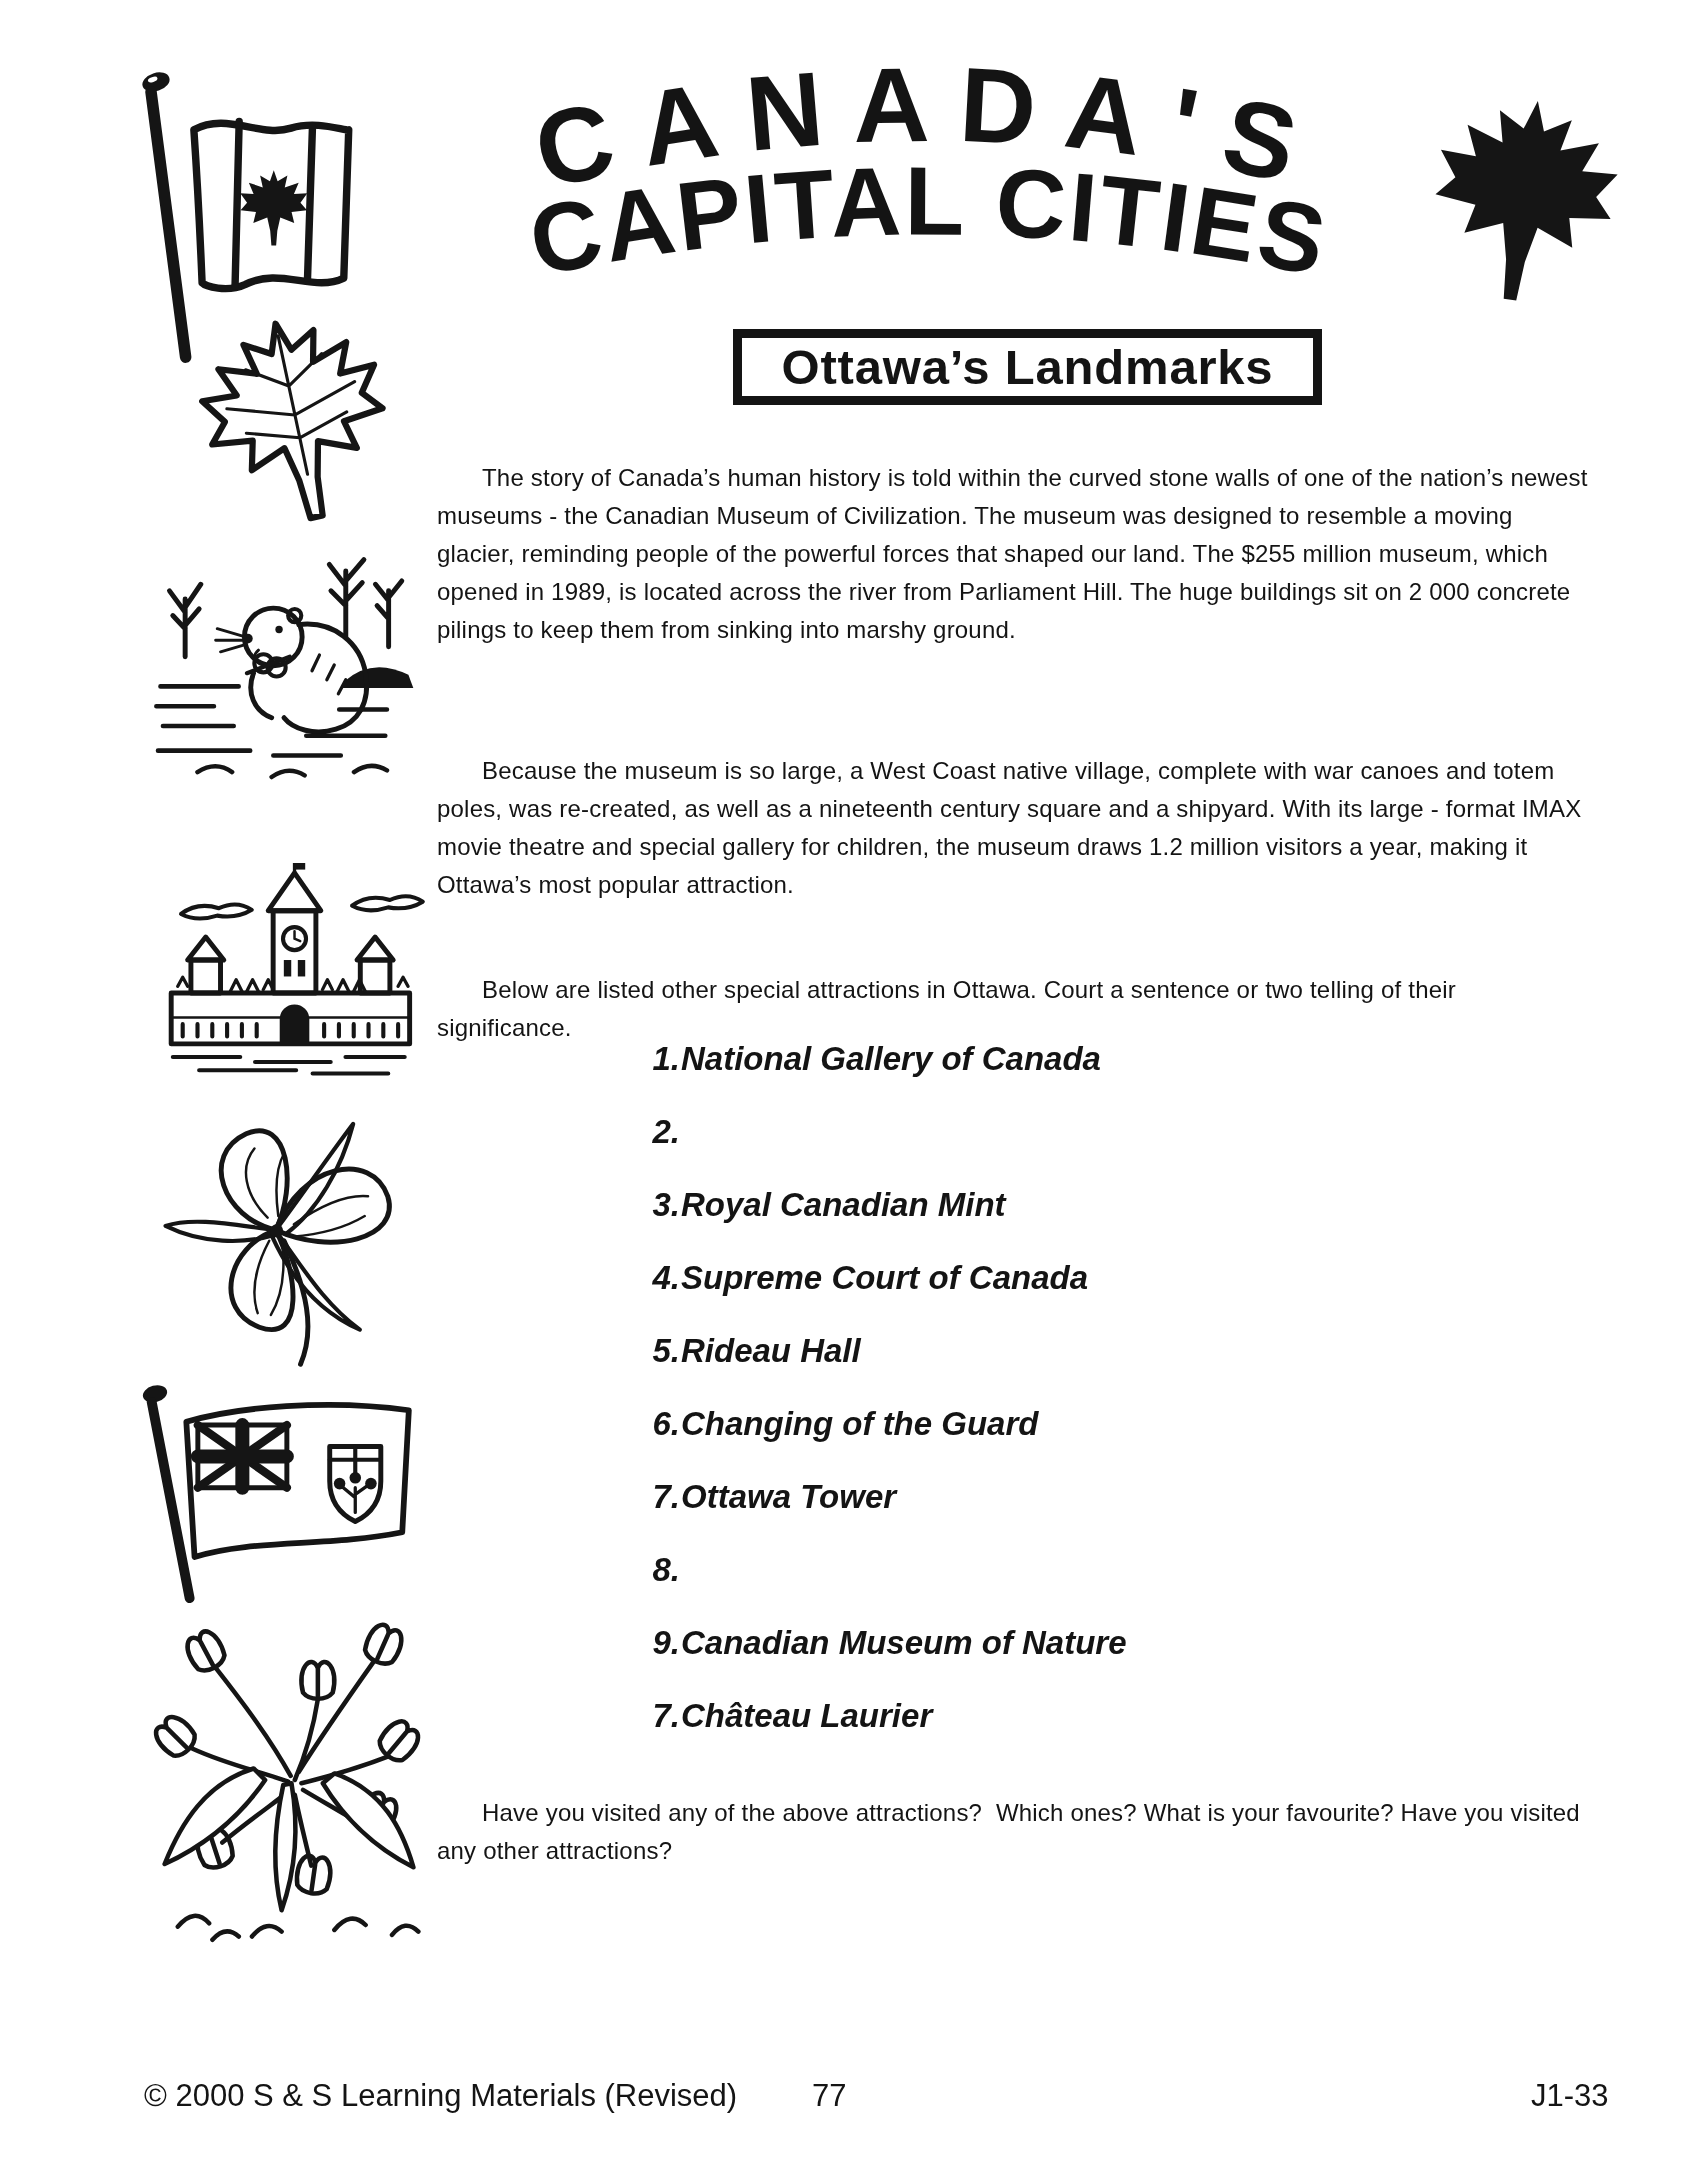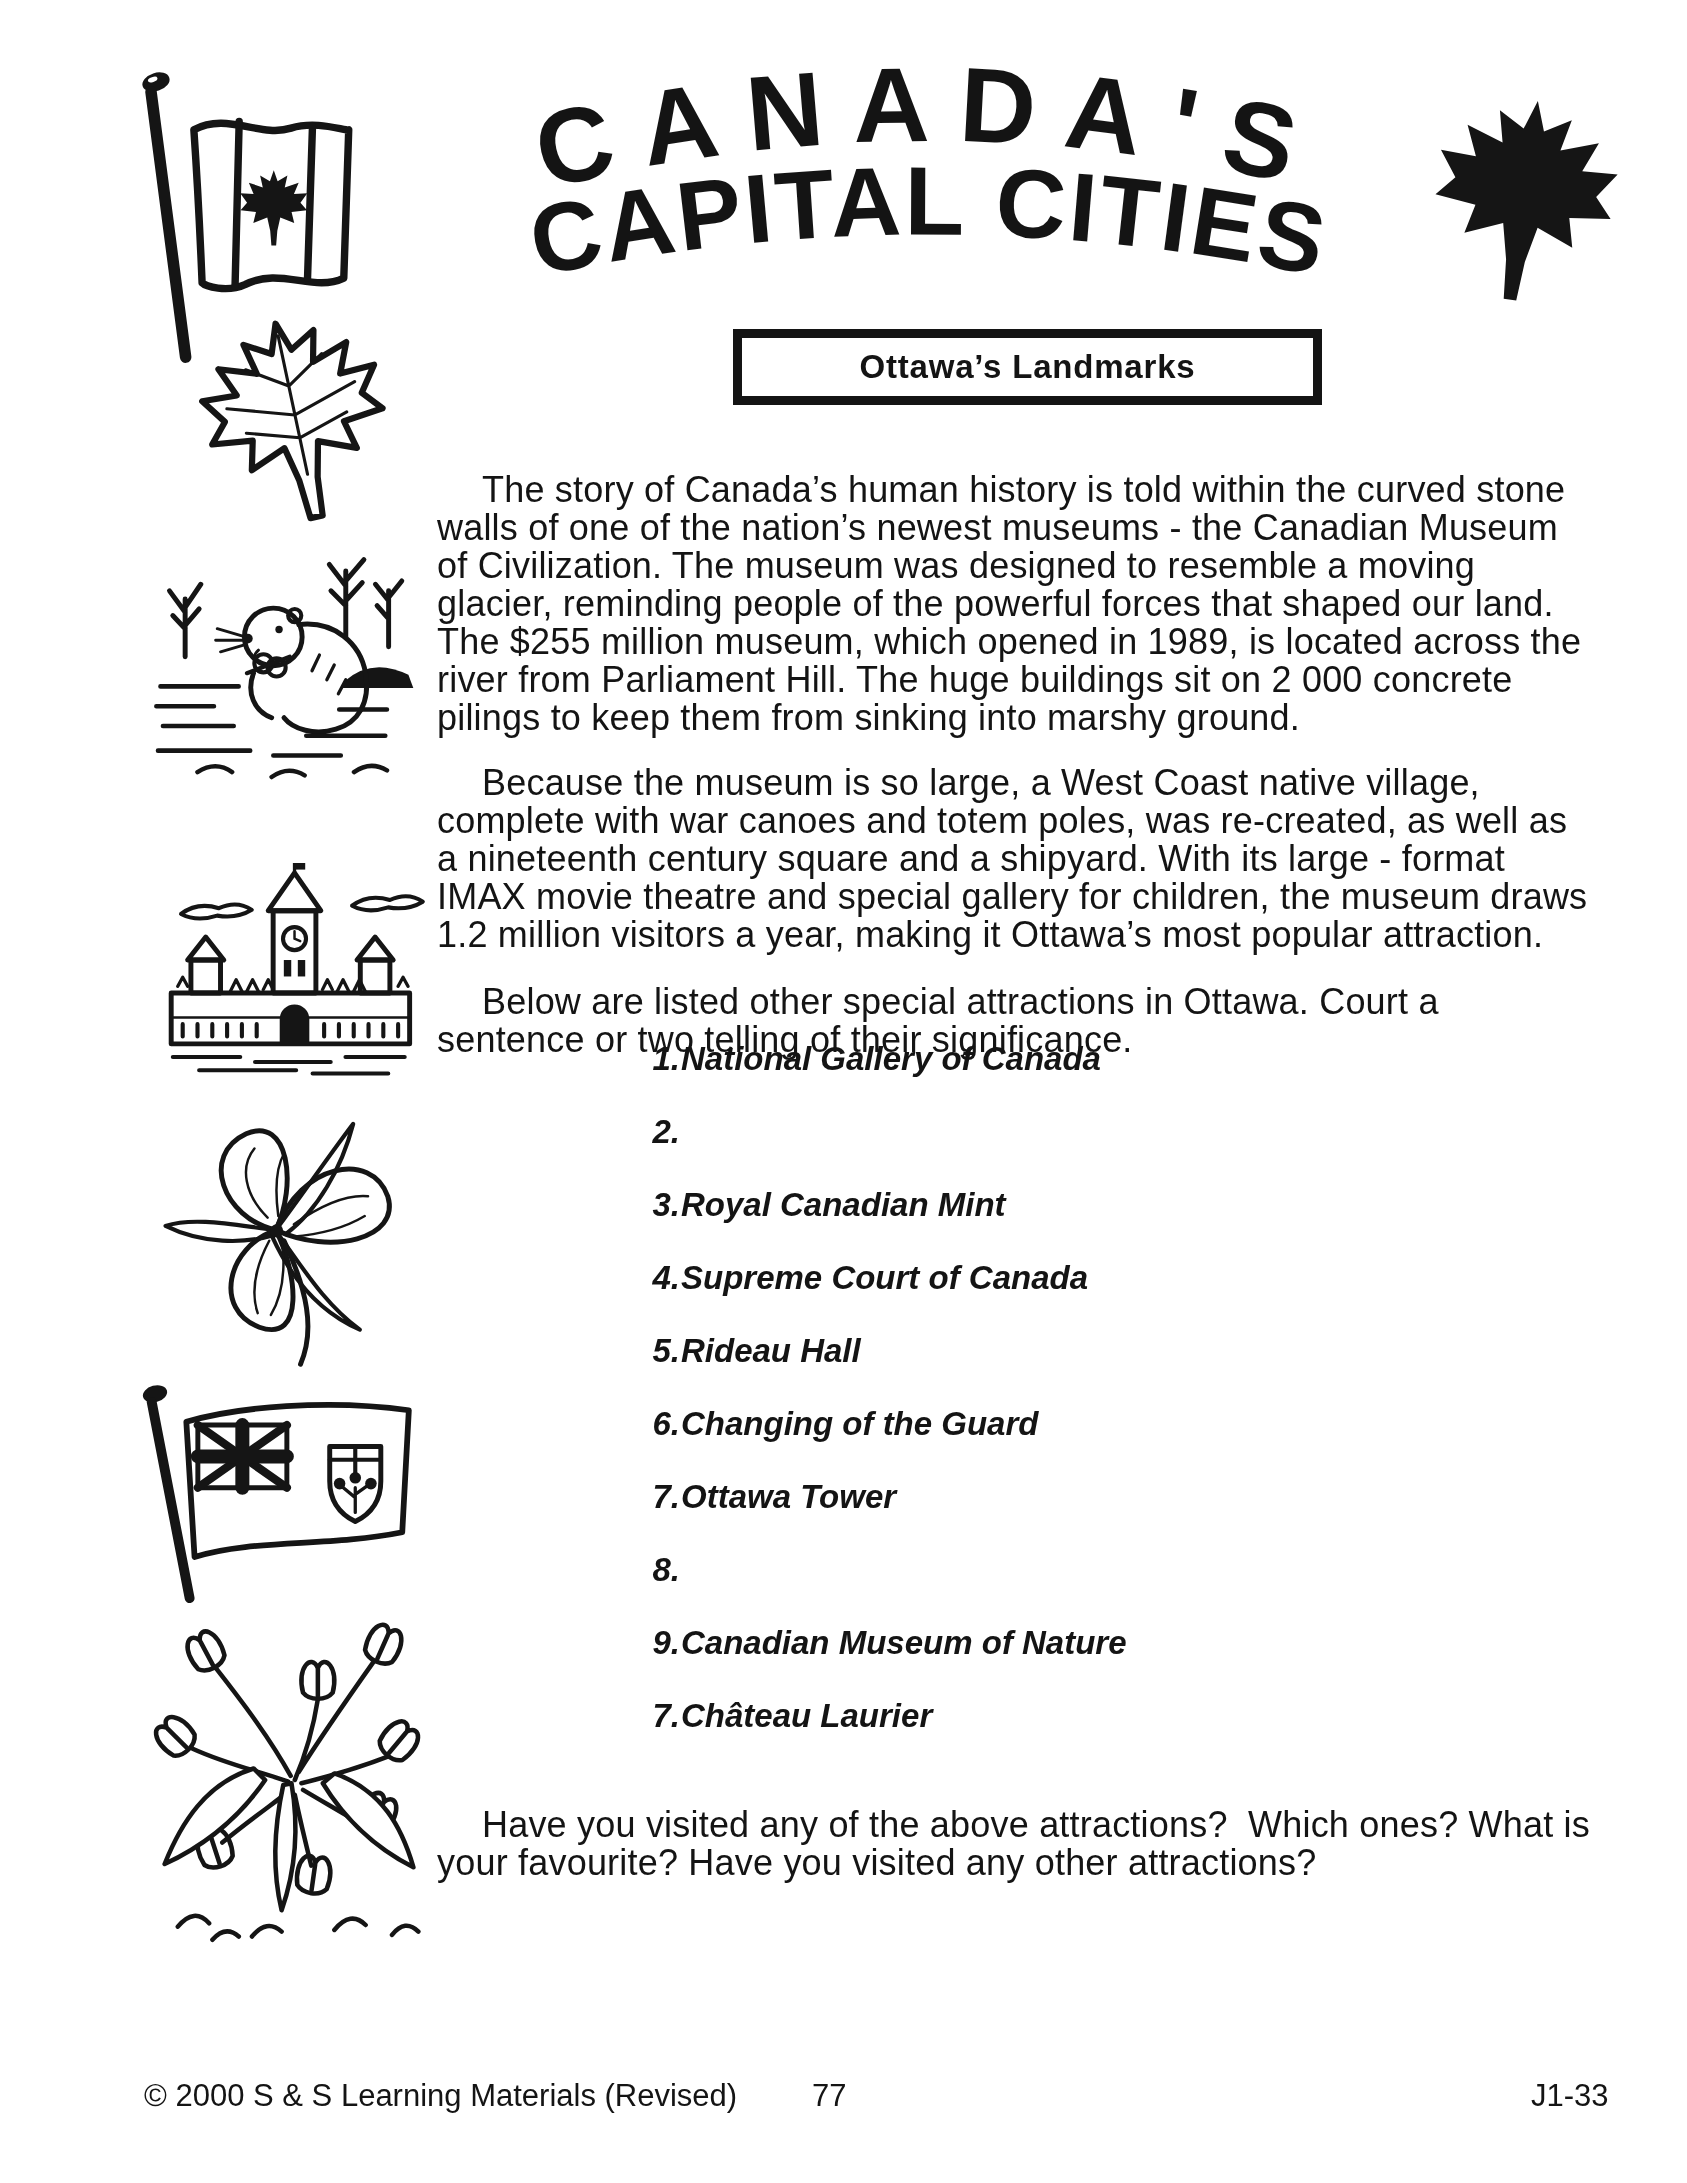--- a/index.html
+++ b/index.html
@@ -20,27 +20,27 @@
   .title-svg{position:absolute;left:437px;top:45px;width:989px;height:272px;}
   .title-text{font-family:"Liberation Sans",sans-serif;font-weight:bold;fill:#141414;}
 
   
   .section-box{
     position:absolute;left:733px;top:329px;width:589px;height:76px;
     border:9px solid #141414;background:#fff;box-sizing:border-box;
     display:flex;align-items:center;justify-content:center;
   }
   .section-box h1{
-    margin:8px;font-size:33px;font-weight:bold;letter-spacing:0.8px;color:#141414;
+    margin:8px;font-size:49px;font-weight:bold;letter-spacing:0.8px;color:#141414;
   }
 
   
   .para{
     position:absolute;left:437px;width:1153px;
-    font-size:36px;line-height:38px;text-indent:45px;
+    font-size:24px;line-height:38px;text-indent:45px;
     letter-spacing:0.2px;
   }
   .p1{top:435px;}
   .p2{top:728px;}
   .p3{top:947px;}
   .closing{top:1770px;white-space:pre-wrap;}
 
   
   .lm-list{position:absolute;left:601px;top:1040px;width:1071px;}
   .lm-row{

